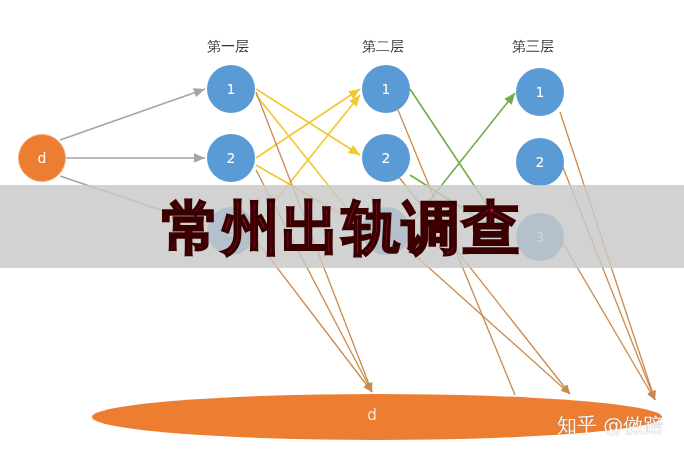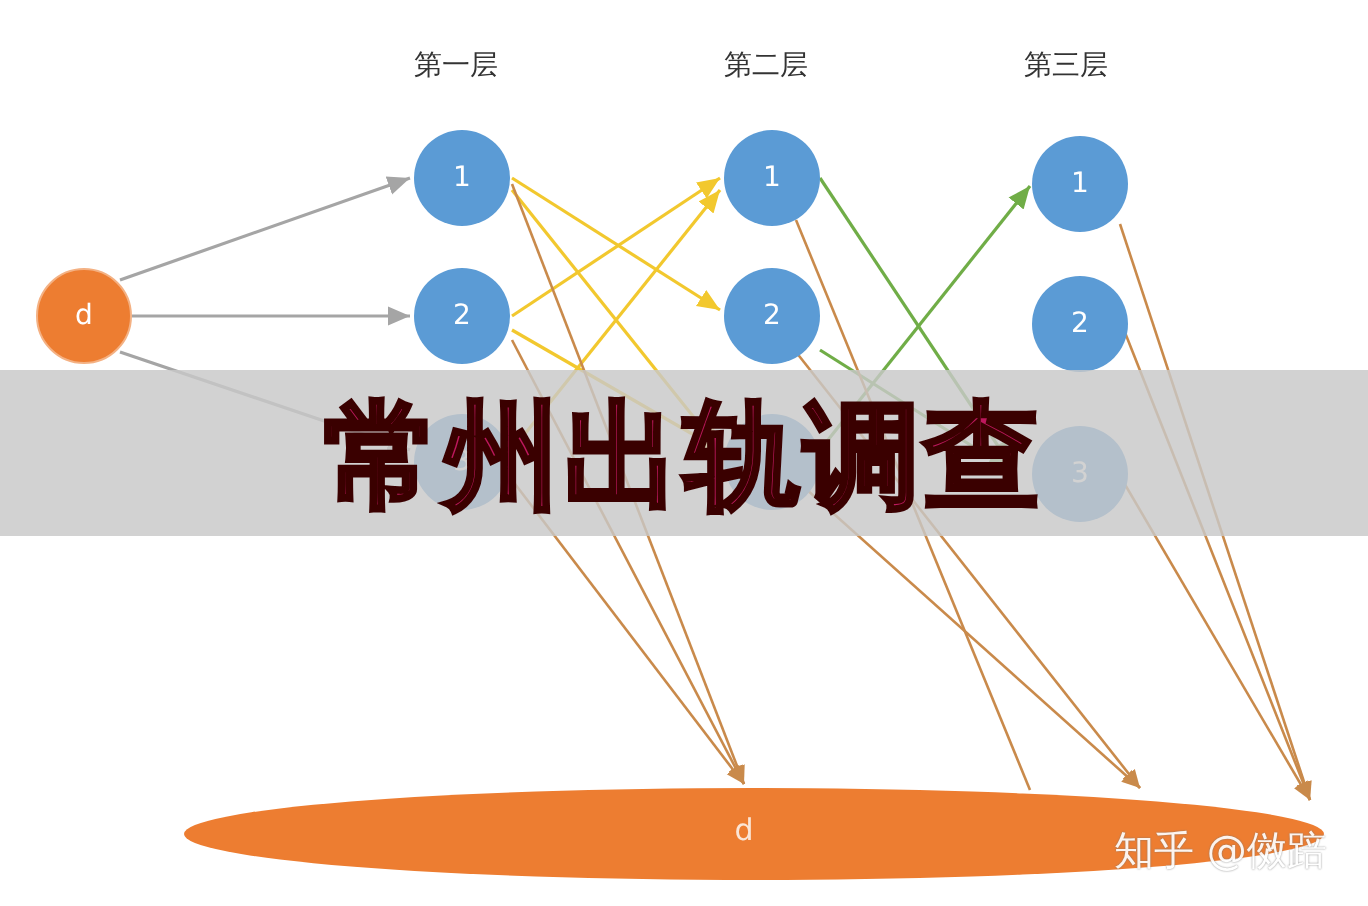--- a/index.html
+++ b/index.html
@@ -1,18 +1,18 @@
 <!DOCTYPE html>
 <html><head>
 <meta charset="utf-8">
 <style>
   html, body { margin:0; padding:0; background:#ffffff; }
   body { width:684px; height:453px; position:relative; overflow:hidden;
          font-family:"DejaVu Sans", sans-serif; }
-  .layer-label { position:absolute; font-size:14px; color:#333; top:24px;
+  .layer-label { position:absolute; font-size:14px; color:#333; top:38px;
                  font-family:Liberation Mono, monospace; }
   svg.net { position:absolute; left:0; top:0; }
   .node { position:absolute; border-radius:50%; color:#fff; font-size:14px;
           display:flex; align-items:center; justify-content:center;
           font-family:"DejaVu Sans", sans-serif; }
   .blue { background:#5b9bd5; width:48px; height:48px; }
   .orange { background:#ed7d31; width:46px; height:46px; border:1px solid #f4b183; }
   .banner { position:absolute; left:0; top:185px; width:684px; height:83px;
             background:rgba(200,200,200,0.82); }
   .banner-text { position:absolute; left:0; width:684px; top:190px; text-align:center;

